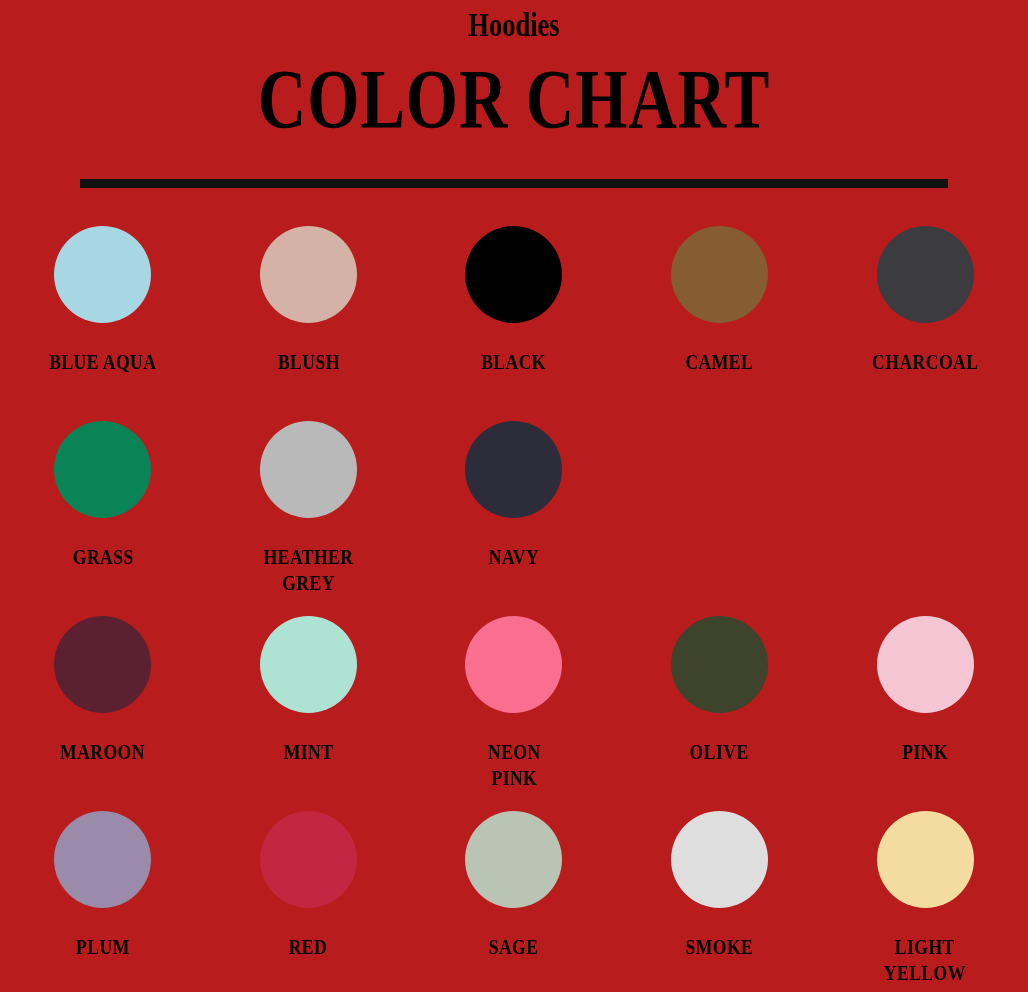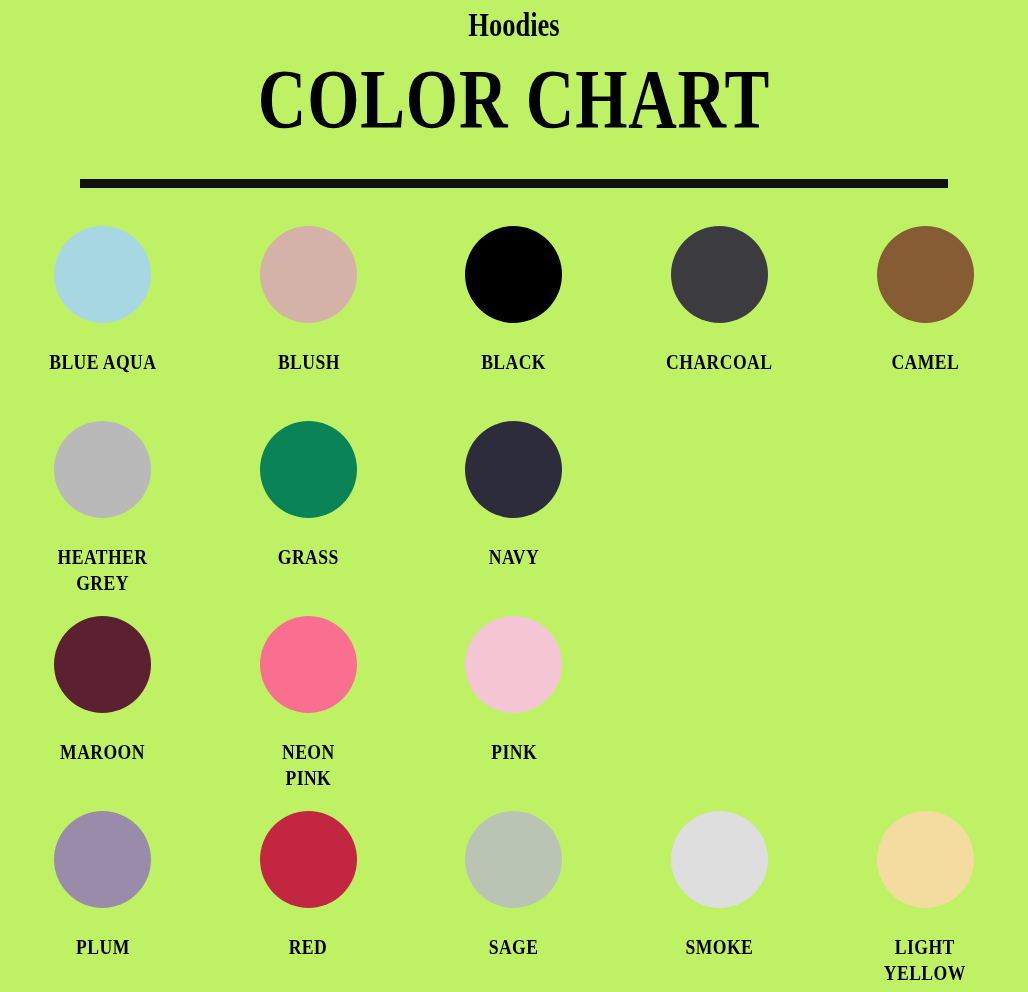--- a/index.html
+++ b/index.html
@@ -12,21 +12,21 @@
     height: 992px;
     font-family: "Liberation Serif", "DejaVu Serif", serif;
     color: #000000;
     overflow: hidden;
   }
 
   .page {
     position: relative;
     width: 1028px;
     height: 992px;
-    background: #bef264;
+    background: #b91c1c;
     box-sizing: border-box;
   }
 
   
   .header {
     text-align: center;
     padding-top: 4px;
   }
 
   .subtitle {
@@ -132,56 +132,64 @@
       </div>
       <div class="cell">
         <div class="swatch" style="background: rgb(212, 178, 167);"></div>
         <div class="label">BLUSH</div>
       </div>
       <div class="cell">
         <div class="swatch" style="background: rgb(0, 0, 0);"></div>
         <div class="label">BLACK</div>
       </div>
       <div class="cell">
+        <div class="swatch" style="background: rgb(133, 92, 51);"></div>
+        <div class="label">CAMEL</div>
+      </div>
+      <div class="cell">
         <div class="swatch textured" style="background: rgb(60, 59, 64);"></div>
         <div class="label">CHARCOAL</div>
       </div>
-      <div class="cell">
-        <div class="swatch" style="background: rgb(133, 92, 51);"></div>
-        <div class="label">CAMEL</div>
-      </div>
-    </div>
-
-    <div class="row">
+    </div>
+
+    <div class="row">
+      <div class="cell">
+        <div class="swatch" style="background: rgb(10, 132, 86);"></div>
+        <div class="label">GRASS</div>
+      </div>
       <div class="cell">
         <div class="swatch textured" style="background: rgb(185, 185, 185);"></div>
         <div class="label">HEATHER
 GREY</div>
       </div>
       <div class="cell">
-        <div class="swatch" style="background: rgb(10, 132, 86);"></div>
-        <div class="label">GRASS</div>
-      </div>
-      <div class="cell">
         <div class="swatch textured" style="background: rgb(44, 44, 58);"></div>
         <div class="label">NAVY</div>
       </div>
     </div>
 
     <div class="row">
       <div class="cell">
         <div class="swatch" style="background: rgb(92, 33, 49);"></div>
         <div class="label">MAROON</div>
+      </div>
+      <div class="cell">
+        <div class="swatch" style="background: rgb(174, 227, 212);"></div>
+        <div class="label">MINT</div>
       </div>
       <div class="cell">
         <div class="swatch" style="background: rgb(250, 111, 143);"></div>
         <div class="label">NEON
 PINK</div>
       </div>
       <div class="cell">
+        <div class="swatch textured" style="background: rgb(62, 67, 44);"></div>
+        <div class="label">OLIVE</div>
+      </div>
+      <div class="cell">
         <div class="swatch" style="background: rgb(244, 198, 212);"></div>
         <div class="label">PINK</div>
       </div>
     </div>
 
     <div class="row">
       <div class="cell">
         <div class="swatch" style="background: rgb(154, 139, 171);"></div>
         <div class="label">PLUM</div>
       </div>

